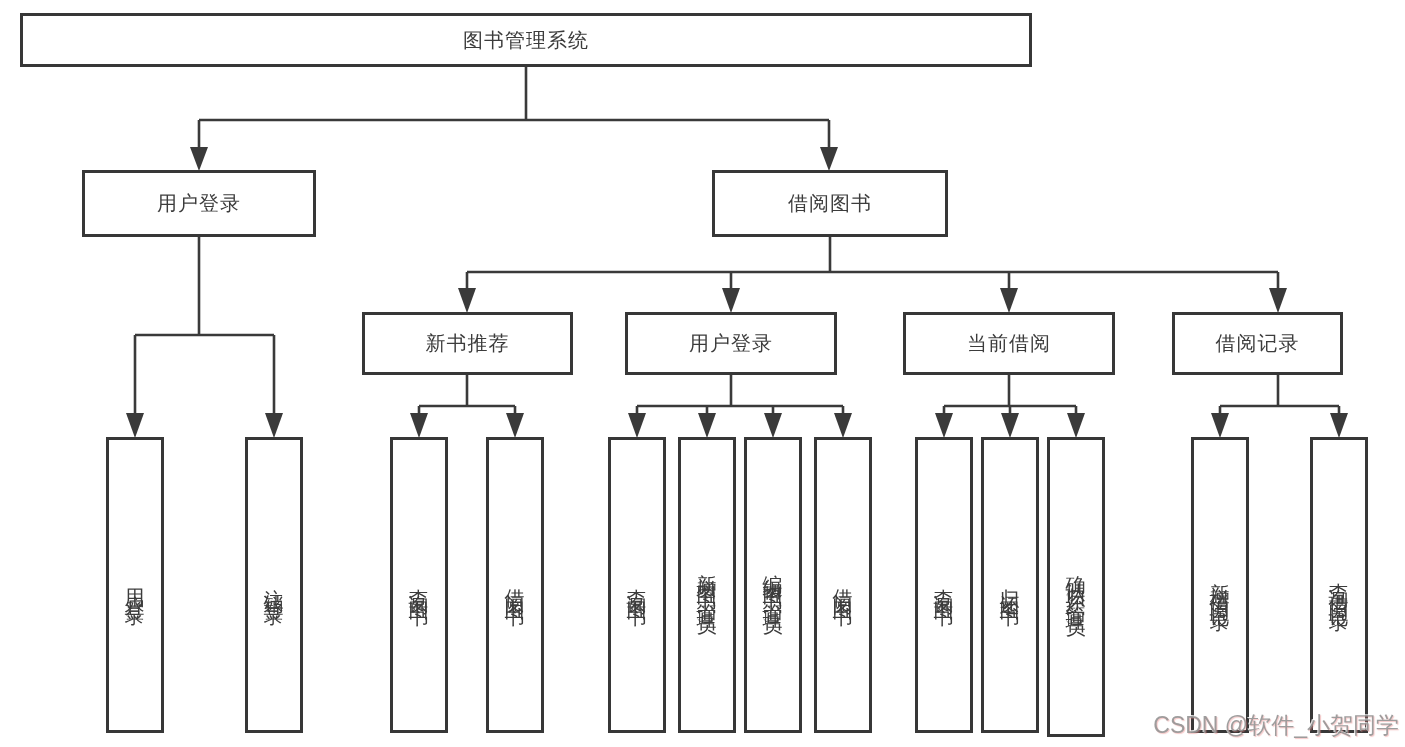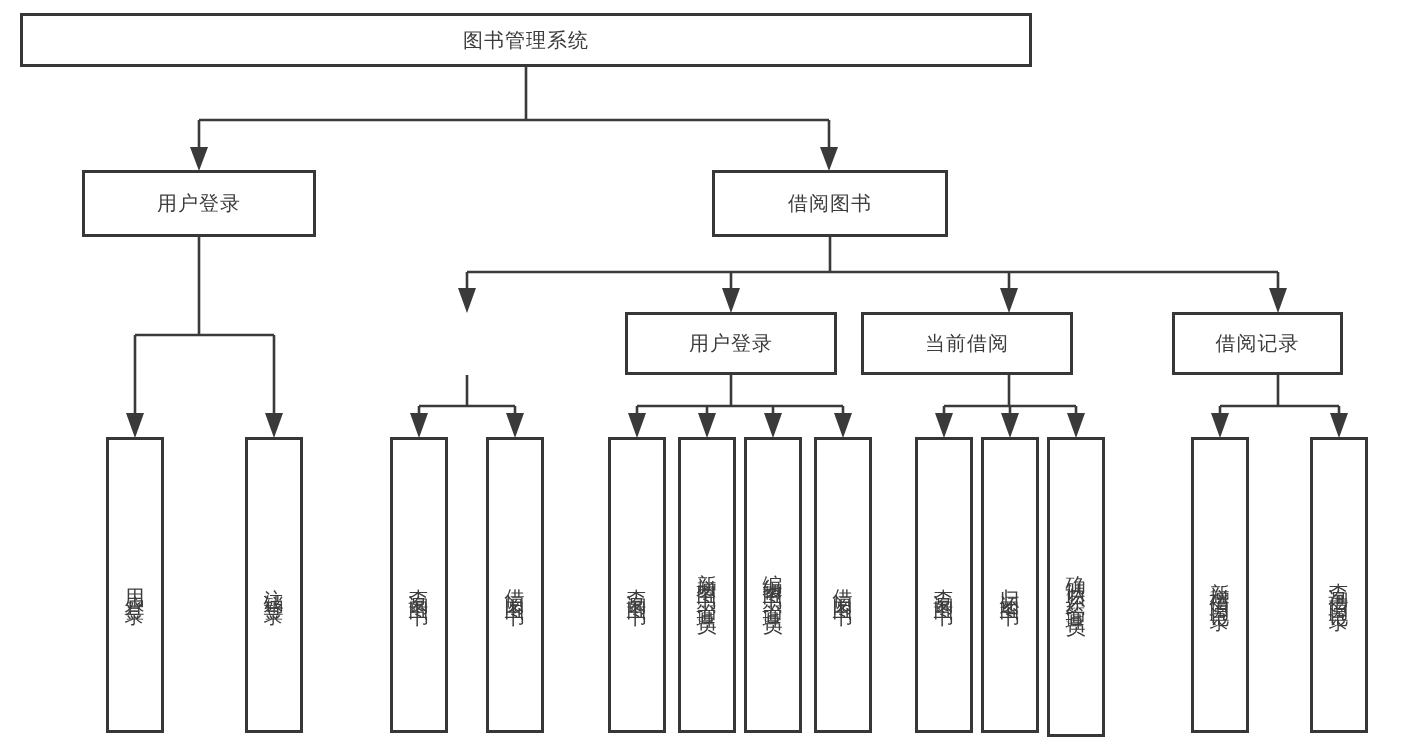--- a/index.html
+++ b/index.html
@@ -123,24 +123,27 @@
     <span class="hlabel">图书管理系统</span>
   </div>
 
   <div class="node" style="left:82px; top:170px; width:234px; height:67px;">
     <span class="hlabel">用户登录</span>
   </div>
   <div class="node" style="left:712px; top:170px; width:236px; height:67px;">
     <span class="hlabel">借阅图书</span>
   </div>
 
+  <div class="node" style="left:362px; top:312px; width:211px; height:63px;">
+    <span class="hlabel">新书推荐</span>
+  </div>
   <div class="node" style="left:625px; top:312px; width:212px; height:63px;">
     <span class="hlabel">用户登录</span>
   </div>
-  <div class="node" style="left:861px; top:312px; width:212px; height:63px;">
+  <div class="node" style="left:903px; top:312px; width:212px; height:63px;">
     <span class="hlabel">当前借阅</span>
   </div>
   <div class="node" style="left:1172px; top:312px; width:171px; height:63px;">
     <span class="hlabel">借阅记录</span>
   </div>
 
   <div class="node" style="left:106px; top:437px; width:58px; height:296px;">
     <span class="vlabel">用户登录</span>
   </div>
   <div class="node" style="left:245px; top:437px; width:58px; height:296px;">
@@ -177,14 +180,15 @@
     <span class="vlabel">确认归还（管理员）</span>
   </div>
 
   <div class="node" style="left:1191px; top:437px; width:58px; height:296px;">
     <span class="vlabel">新增借阅记录</span>
   </div>
   <div class="node" style="left:1310px; top:437px; width:58px; height:296px;">
     <span class="vlabel">查询借阅记录</span>
   </div>
 
+  <div class="watermark">CSDN @软件_小贺同学</div>
 
 </div>
 
 </body></html>

